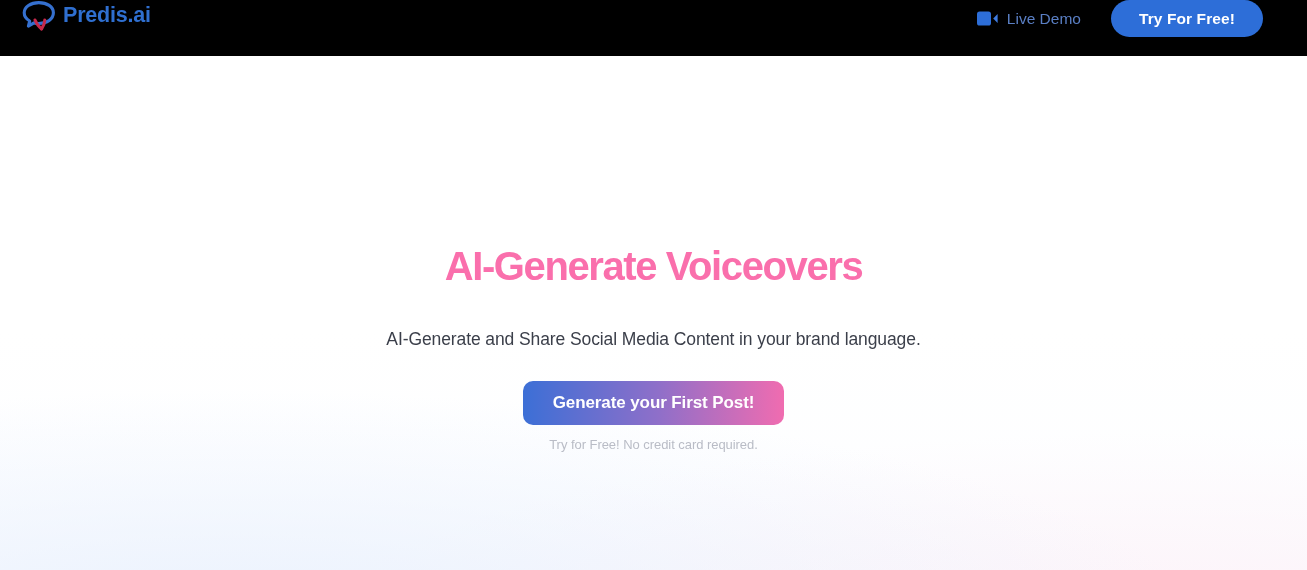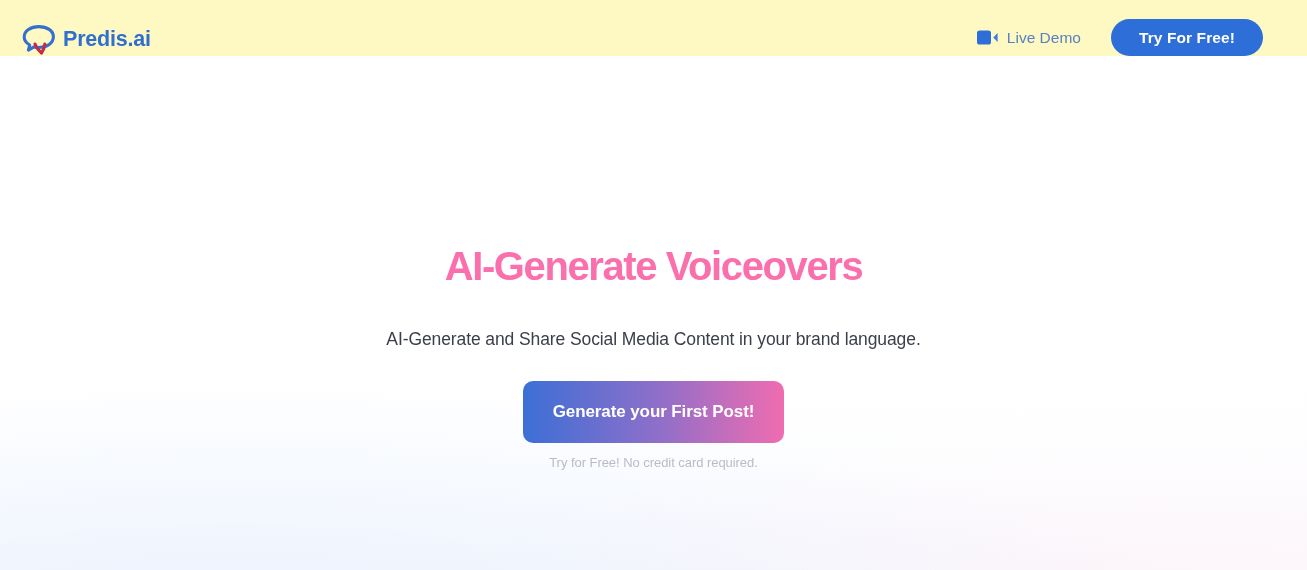--- a/index.html
+++ b/index.html
@@ -28,23 +28,23 @@
     pointer-events:none;
     z-index:0;
   }
 
   
   .header {
     position:relative;
     z-index:3;
     height:56px;
     display:flex;
-    align-items:flex-end;
+    align-items:flex-start;
     padding:0 44px 0 22px;
-    background:#fef9c3;
+    background:#000000;
   }
 
   .brand {
     display:flex;
     align-items:center;
     gap:7px;
     text-decoration:none;
     flex:0 0 auto;
   }
   .brand-mark { width:34px; height:32px; display:block; flex:0 0 auto; }
@@ -159,21 +159,21 @@
     color:#3b3f4a;
     line-height:1.45;
     letter-spacing:-0.1px;
   }
 
   .btn-generate {
     display:inline-flex;
     align-items:center;
     justify-content:center;
     margin-top:29px;
-    height:62px;
+    height:44px;
     padding:0 30px;
     border:none;
     border-radius:10px;
     background:linear-gradient(90deg, #3c6fd6 0%, #8f6fc9 52%, #f06cb0 100%);
     color:#ffffff;
     font-family:"Liberation Sans", sans-serif;
     font-size:17px;
     font-weight:700;
     letter-spacing:-0.1px;
     cursor:pointer;

